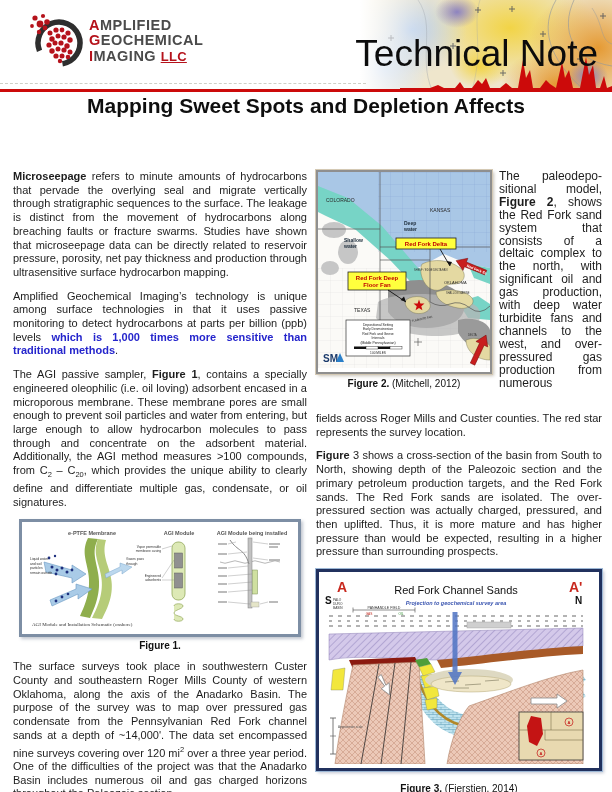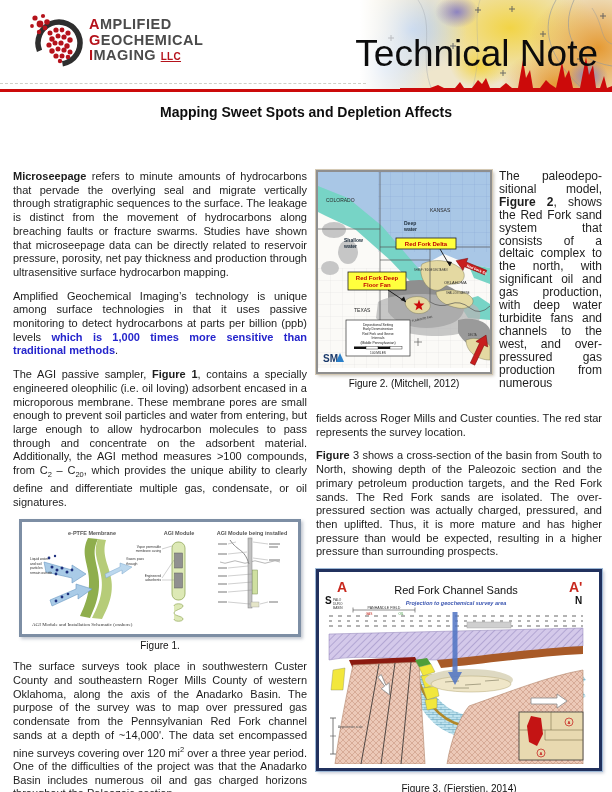--- a/index.html
+++ b/index.html
@@ -3,40 +3,40 @@
 <meta charset="utf-8">
 <style>
   html,body{margin:0;padding:0;background:#e9e9e9;}
   .page{position:relative;width:612px;height:792px;margin:0 auto;background:#ffffff;
         font-family:"Liberation Sans",sans-serif;color:#1d1d1d;overflow:hidden;}
   
   .header{position:absolute;left:0;top:0;width:612px;height:92px;}
   .logo-block{position:absolute;left:27px;top:9px;display:flex;align-items:center;}
   .logo-text{line-height:15.5px;font-size:14.5px;font-weight:bold;letter-spacing:.5px;color:#4b4b4b;}
   .logo-text .red{color:#b5121b;}
-  .logo-text .llc{font-size:10px;color:#b5121b;letter-spacing:.3px;text-decoration:underline;}
+  .logo-text .llc{font-size:13px;color:#b5121b;letter-spacing:.3px;text-decoration:underline;}
   .header-art{position:absolute;right:0;top:0;width:252px;height:90px;}
   .technote{position:absolute;right:14px;top:33px;font-size:37px;color:#0c0c0c;z-index:3;}
   .dash-line{position:absolute;left:0;top:83px;width:366px;border-top:1.5px dashed #cfcfc7;}
   .red-rule{position:absolute;left:0;top:89px;width:612px;height:3px;background:#cc0a0a;z-index:2;}
   
-  .doc-title{position:absolute;left:0;top:100px;width:612px;text-align:center;
-             font-size:14px;font-weight:bold;line-height:25px;color:#0e0e0e;}
+  .doc-title{position:absolute;left:0;top:93px;width:612px;text-align:center;
+             font-size:21px;font-weight:bold;line-height:25px;color:#0e0e0e;}
   
   .col-left{position:absolute;left:13px;top:170px;width:294px;}
   .col-right{position:absolute;left:316px;top:170px;width:286px;}
   .para{font-size:11px;line-height:13.7px;text-align:justify;margin:0 0 10px 0;}
   .bold{font-weight:bold;}
   .blue{color:#2525cc;font-weight:bold;}
   sub,sup{font-size:7.5px;}
   
   .fig1-box{width:276px;margin:3px 0 2px 6px;border:3px solid #7d8ea4;background:#fff;
             box-shadow:2px 2px 3px rgba(120,130,150,.45);}
   .fig-caption{font-size:10px;text-align:center;margin:3px 0 9px 0;color:#111;}
-  .fig-caption .cap-b{font-weight:normal;}
+  .fig-caption .cap-b{font-weight:bold;}
   .fig2-wrap{display:flex;gap:7px;}
   .fig2-box{width:176px;flex:none;}
   .fig2-frame{border:2px solid #8f8f8f;background:#fff;box-shadow:0 0 0 1px #d4c9b4,2px 2px 3px rgba(150,140,120,.5);}
   .wrap-text{flex:1;font-size:12px;line-height:12.9px;text-align:justify;hyphens:manual;}
   .fig3-box{width:280px;border:3px solid #21315e;outline:1px solid #9db8d6;background:#fff;margin-top:4px;
             box-shadow:2px 2px 3px rgba(100,110,140,.4);}
   svg text{font-family:"Liberation Sans",sans-serif;}
   .serif-note{font-family:"Liberation Serif",serif;}
 </style>
 </head>

